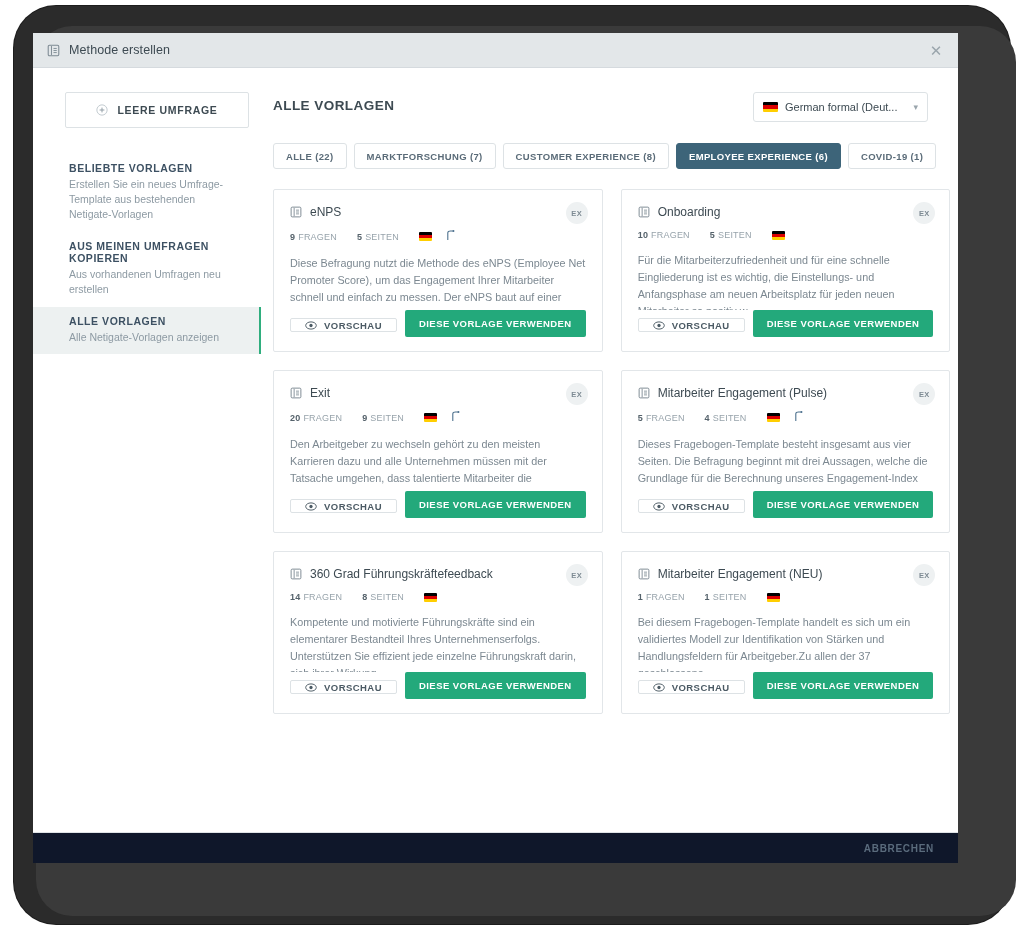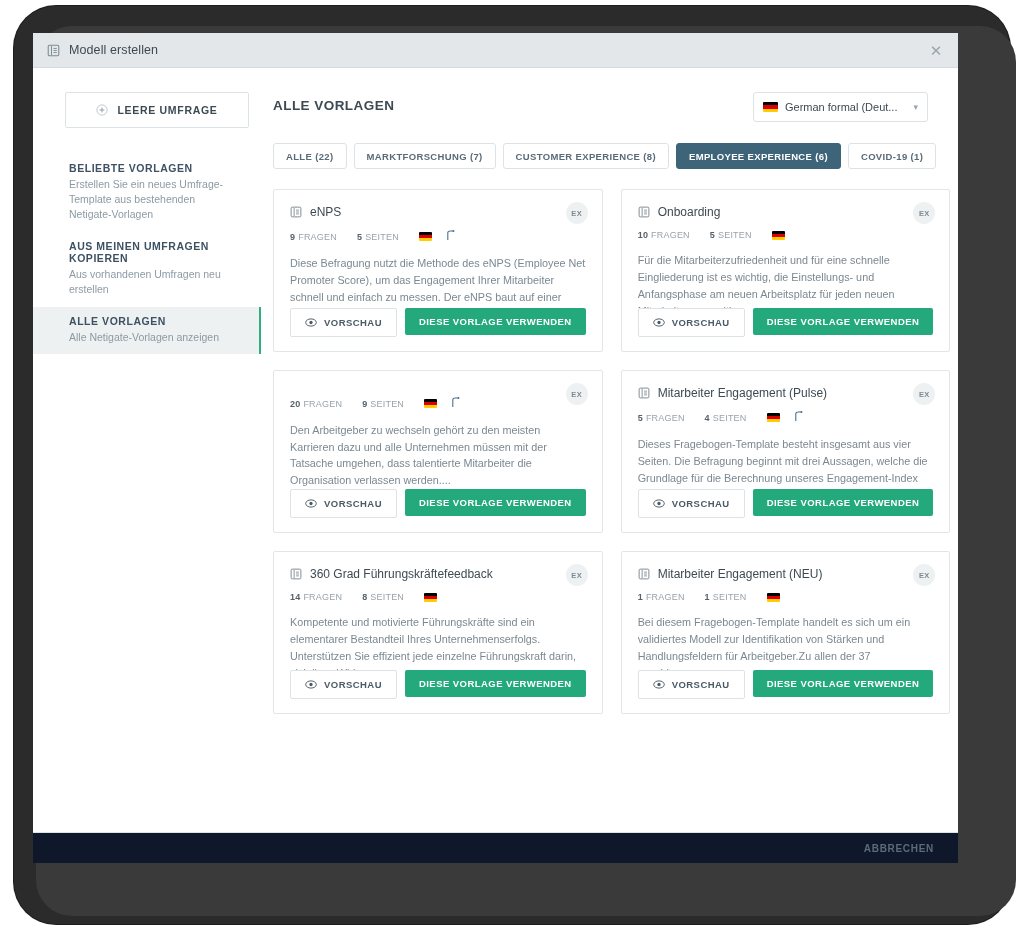--- a/index.html
+++ b/index.html
@@ -242,31 +242,32 @@
     flex: 1;
     overflow: hidden;
   }
   .card-actions {
     display: flex;
     justify-content: flex-end;
     gap: 8px;
     margin-top: auto;
   }
   .btn-preview {
-    height: 29px;
+    height: 14px;
     padding: 0 14px;
     border: 1px solid #dde2e5;
     border-radius: 2px;
     background: #fff;
     display: flex; align-items: center;
     font-size: 9.5px;
     font-weight: bold;
     letter-spacing: .45px;
     color: #4b5a64;
     cursor: pointer;
+    margin-top: 8px;
   }
   .btn-preview .eye { margin-right: 7px; display: flex; }
   .btn-use {
     height: 27px;
     padding: 13px 14px;
     border: none;
     border-radius: 2px;
     background: #23a97b;
     display: flex; align-items: center;
     font-size: 9.5px;
@@ -307,21 +308,21 @@
   <div class="titlebar">
     <span class="titlebar-icon">
       <svg width="13" height="13" viewBox="0 0 16 16">
           <rect x="1.5" y="1.5" width="13" height="13" rx="1.5" fill="none" stroke="#7d8a93" stroke-width="1.3"></rect>
           <line x1="5.5" y1="2.5" x2="5.5" y2="13.5" stroke="#7d8a93" stroke-width="1.2"></line>
           <line x1="8" y1="5.5" x2="12" y2="5.5" stroke="#7d8a93" stroke-width="1.1"></line>
           <line x1="8" y1="8" x2="12" y2="8" stroke="#7d8a93" stroke-width="1.1"></line>
           <line x1="8" y1="10.5" x2="12" y2="10.5" stroke="#7d8a93" stroke-width="1.1"></line>
         </svg>
     </span>
-    <span class="titlebar-title">Modell erstellen</span>
+    <span class="titlebar-title">Methode erstellen</span>
     <span class="close-btn">✕</span>
   </div>
 
   <div class="window-body">
 
     <div class="sidebar">
       <div class="blank-survey-btn">
         <span class="plus-circ">
           <svg width="12" height="12" viewBox="0 0 14 14">
               <circle cx="7" cy="7" r="6" fill="none" stroke="#b9c2c8" stroke-width="1"></circle>
@@ -454,20 +455,32 @@
                   </svg>
               </span>
               <span>VORSCHAU</span>
             </div>
             <div class="btn-use">DIESE VORLAGE VERWENDEN</div>
           </div>
         </div>
 
         <div class="card">
           <div class="ex-badge">EX</div>
+          <div class="card-head">
+            <span class="card-doc-icon">
+              <svg width="12" height="12" viewBox="0 0 16 16">
+                  <rect x="1.5" y="1.5" width="13" height="13" rx="1.5" fill="none" stroke="#7d8a93" stroke-width="1.3"></rect>
+                  <line x1="5.5" y1="2.5" x2="5.5" y2="13.5" stroke="#7d8a93" stroke-width="1.2"></line>
+                  <line x1="8" y1="5.5" x2="12" y2="5.5" stroke="#7d8a93" stroke-width="1.1"></line>
+                  <line x1="8" y1="8" x2="12" y2="8" stroke="#7d8a93" stroke-width="1.1"></line>
+                  <line x1="8" y1="10.5" x2="12" y2="10.5" stroke="#7d8a93" stroke-width="1.1"></line>
+                </svg>
+            </span>
+            <span class="card-title">Exit</span>
+          </div>
           <div class="card-meta">
             <span class="meta-group">
               <span class="meta-num">20</span>
               <span>FRAGEN</span>
             </span>
             <span class="meta-group">
               <span class="meta-num">9</span>
               <span>SEITEN</span>
             </span>
             <span class="meta-icons">

